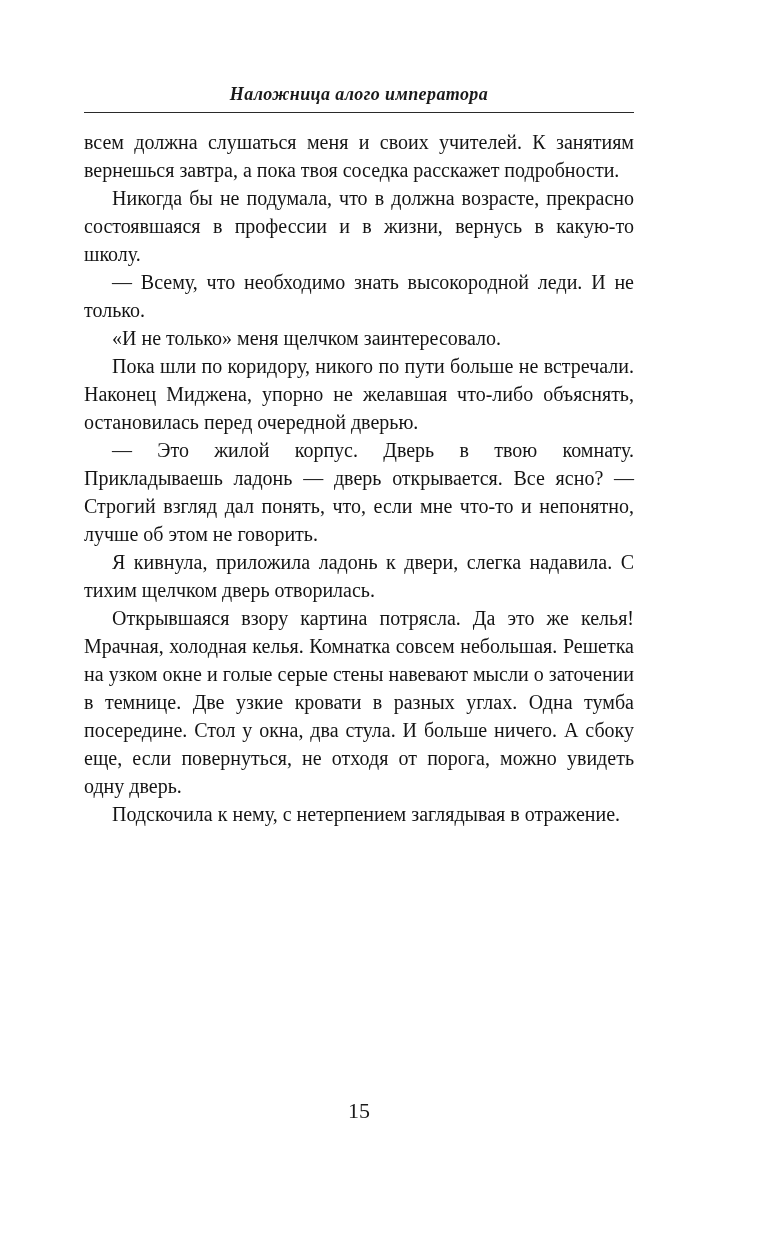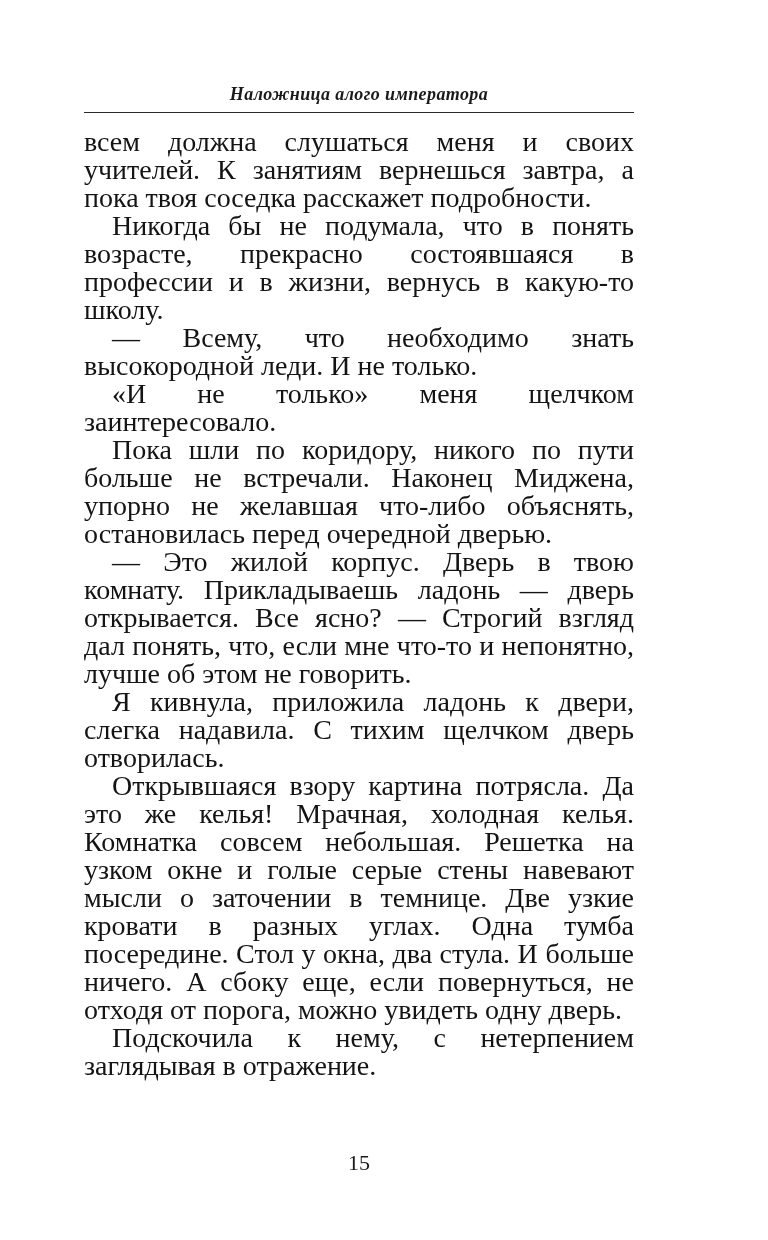--- a/index.html
+++ b/index.html
@@ -38,56 +38,56 @@
   .header-rule {
     margin-top: 7px;
     border-top: 1.6px solid #2a2a2a;
     height: 0;
   }
   .body-text {
     position: absolute;
     top: 128px;
     left: 84px;
     width: 550px;
-    font-size: 28px;
+    font-size: 20px;
     line-height: 28px;
     text-align: justify;
     hyphens: auto;
     -webkit-hyphens: auto;
   }
   .body-text p {
     margin: 0;
     padding: 0;
   }
   .body-text p.indent {
     text-indent: 28px;
   }
   .page-number {
     position: absolute;
-    top: 1150px;
+    top: 1098px;
     left: 84px;
     width: 550px;
     text-align: center;
     font-size: 22px;
     color: #1a1a1a;
   }
 </style>
 </head>
 <body>
 
 <div class="page">
 
   <div class="running-header">
     <div class="title">Наложница алого императора</div>
     <div class="header-rule"></div>
   </div>
 
   <div class="body-text">
       <p class="">всем должна слушаться меня и своих учителей. К занятиям вернешься завтра, а пока твоя соседка расскажет подробности.</p>
-      <p class="indent">Никогда бы не подумала, что в понять возрасте, прекрасно состоявшаяся в профессии и в жизни, вернусь в какую-то школу.</p>
+      <p class="indent">Никогда бы не подумала, что в должна возрасте, прекрасно состоявшаяся в профессии и в жизни, вернусь в какую-то школу.</p>
       <p class="indent">— Всему, что необходимо знать высокородной леди. И не только.</p>
       <p class="indent">«И не только» меня щелчком заинтересовало.</p>
       <p class="indent">Пока шли по коридору, никого по пути больше не встречали. Наконец Миджена, упорно не желавшая что-либо объяснять, остановилась перед очередной дверью.</p>
       <p class="indent">— Это жилой корпус. Дверь в твою комнату. Прикладываешь ладонь — дверь открывается. Все ясно? — Строгий взгляд дал понять, что, если мне что-то и непонятно, лучше об этом не говорить.</p>
       <p class="indent">Я кивнула, приложила ладонь к двери, слегка надавила. С тихим щелчком дверь отворилась.</p>
       <p class="indent">Открывшаяся взору картина потрясла. Да это же келья! Мрачная, холодная келья. Комнатка совсем небольшая. Решетка на узком окне и голые серые стены навевают мысли о заточении в темнице. Две узкие кровати в разных углах. Одна тумба посередине. Стол у окна, два стула. И больше ничего. А сбоку еще, если повернуться, не отходя от порога, можно увидеть одну дверь.</p>
       <p class="indent">Подскочила к нему, с нетерпением заглядывая в отражение.</p>
     </div>
 
   <div class="page-number">15</div>

